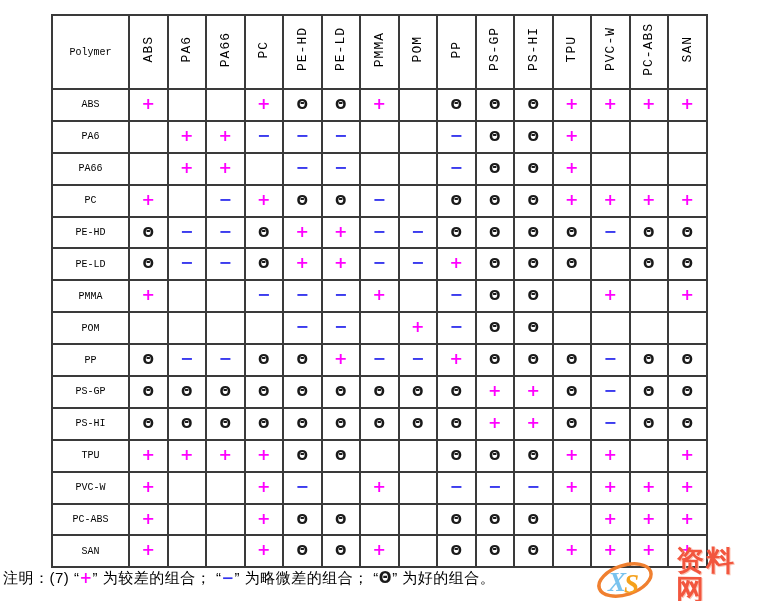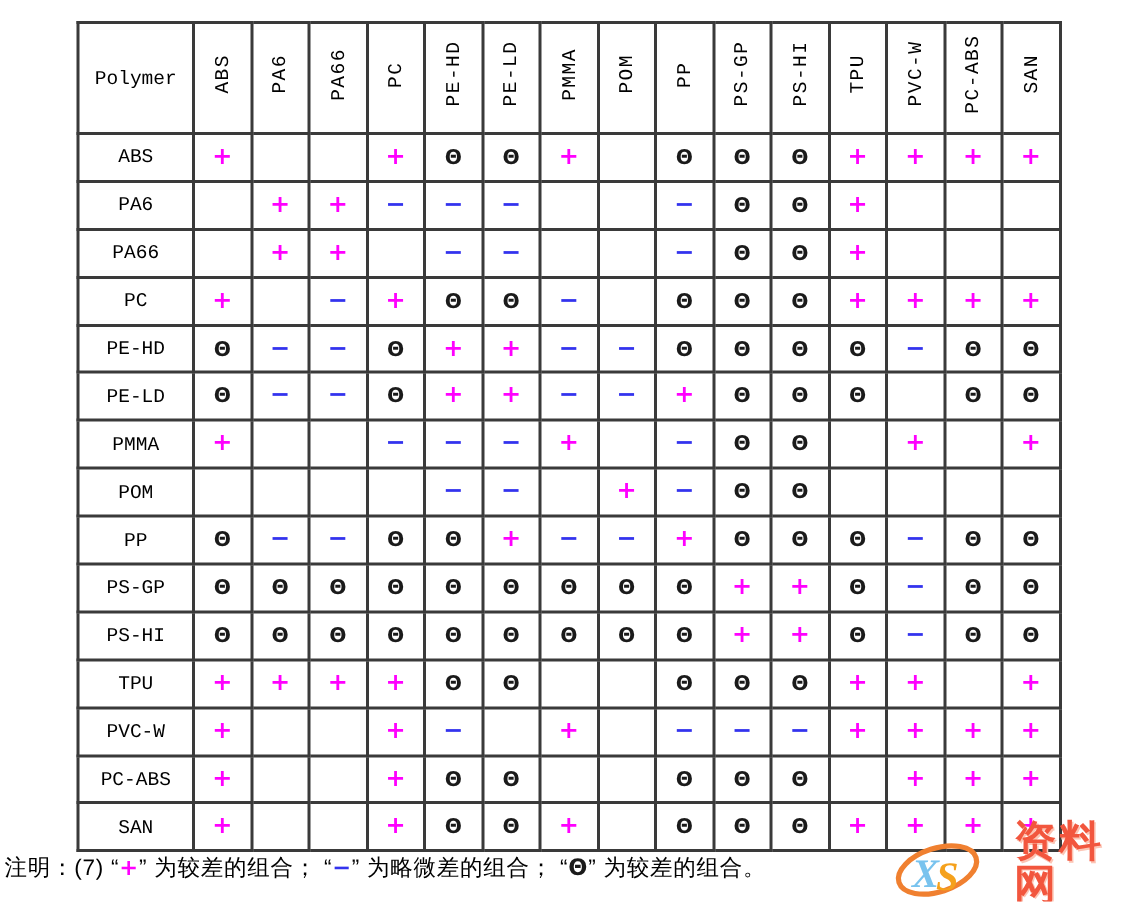--- a/index.html
+++ b/index.html
@@ -18,21 +18,21 @@
   table.compat th,table.compat td{
     border:2px solid var(--border,#3a3a3a);
     text-align:center;vertical-align:middle;padding:0;background:#fff;
   }
   table.compat thead tr{height:74px;}
   table.compat tbody tr{height:31.9px;}
   col.c0{width:77px;}
   col.cn{width:38.5px;}
   th.corner,th.row-label{
     font-family:"Liberation Mono","DejaVu Sans Mono",monospace;
-    font-size:13px;font-weight:500;color:#000;letter-spacing:0px;
+    font-size:10px;font-weight:500;color:#000;letter-spacing:0px;
   }
   th.col-head .vtext{
     writing-mode:vertical-rl;transform:rotate(180deg);
     display:inline-block;
     font-family:"Liberation Mono","DejaVu Sans Mono",monospace;
     font-size:13px;font-weight:500;color:#000;letter-spacing:1px;
     line-height:1;white-space:nowrap;
   }
   .sym-plus{color:var(--plus,#ff00ff);font-family:"DejaVu Sans",sans-serif;font-weight:bold;font-size:16px;line-height:1;}
   .sym-minus{color:var(--minus,#3333ee);font-family:"DejaVu Sans",sans-serif;font-weight:bold;font-size:16px;line-height:1;}
@@ -383,21 +383,21 @@
           <td><span class="sym-theta">Θ</span></td>
           <td><span class="sym-theta">Θ</span></td>
           <td><span class="sym-plus">+</span></td>
           <td><span class="sym-plus">+</span></td>
           <td><span class="sym-plus">+</span></td>
           <td><span class="sym-plus">+</span></td>
         </tr>
       </tbody>
   </table>
 
-  <div class="legend"><span>注明：(7)</span><span> “</span><span class="sym-plus legend-sym">+</span><span>” </span><span>为较差的组合；</span><span> “</span><span class="sym-minus legend-sym">−</span><span>” </span><span>为略微差的组合；</span><span> “</span><span class="sym-theta legend-sym">Θ</span><span>” </span><span>为较差的组合。</span></div>
+  <div class="legend"><span>注明：(7)</span><span> “</span><span class="sym-plus legend-sym">+</span><span>” </span><span>为较差的组合；</span><span> “</span><span class="sym-minus legend-sym">−</span><span>” </span><span>为略微差的组合；</span><span> “</span><span class="sym-theta legend-sym">Θ</span><span>” </span><span>为好的组合。</span></div>
 
   <div class="watermark">
     <svg class="wm-logo" width="62" height="48" viewBox="0 0 62 48" aria-hidden="true">
       <ellipse cx="31" cy="26" rx="27" ry="14.5" fill="none" stroke="#f08030" stroke-width="3.5" transform="rotate(-18 31 26)"></ellipse>
       <text x="14" y="37" font-style="italic" font-weight="bold" font-size="27" fill="#79c3ee" font-family="Liberation Serif, serif">X</text>
       <text x="30" y="39" font-style="italic" font-weight="bold" font-size="27" fill="#f5a11c" font-family="Liberation Serif, serif">S</text>
     </svg>
     <div class="wm-right">
       <div class="wm-name">资料网</div>
       <div class="wm-url">ZL.XS1616.COM</div>

